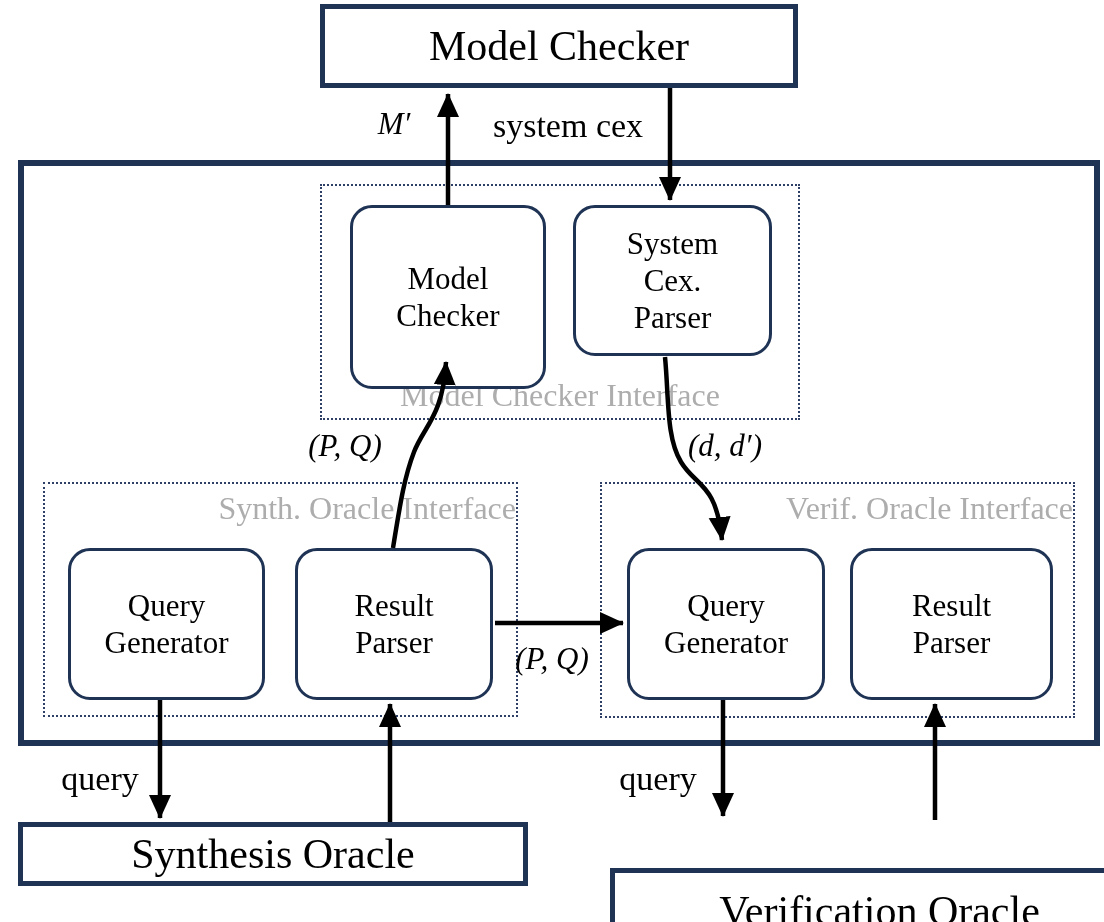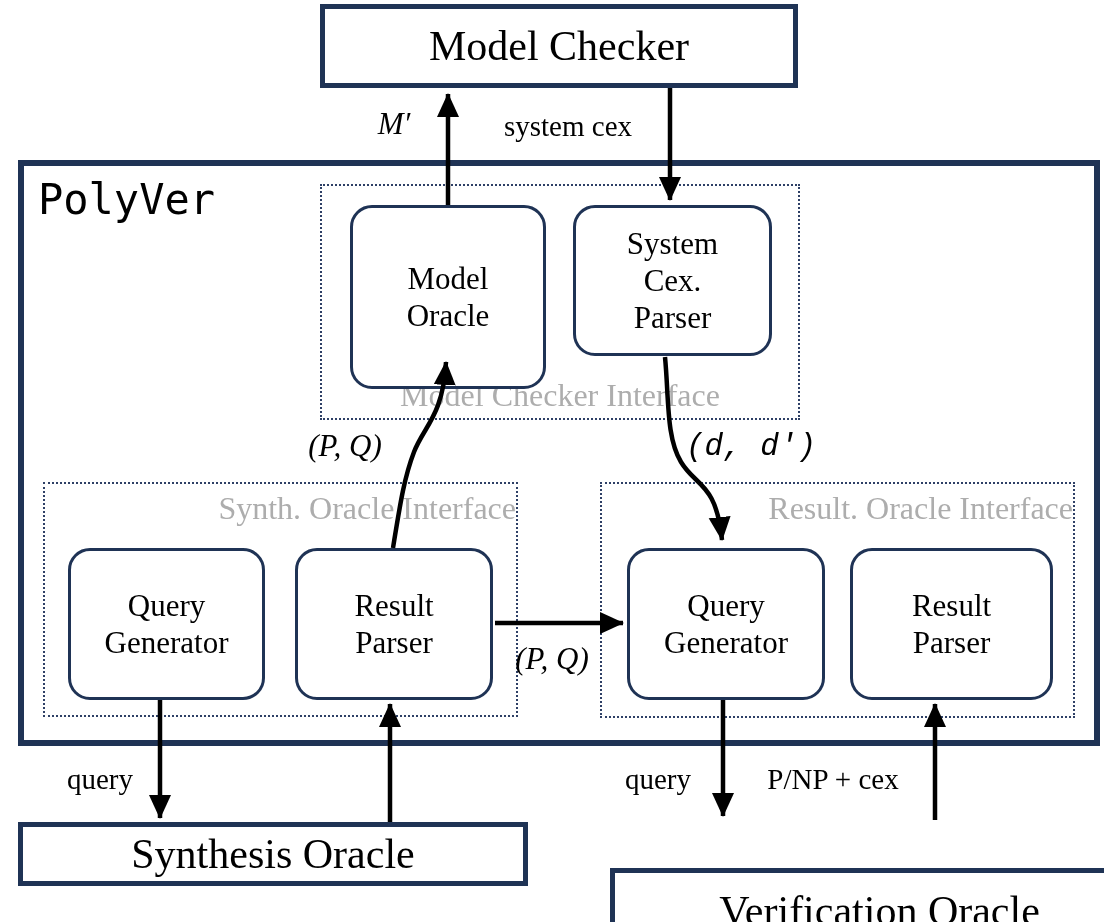--- a/index.html
+++ b/index.html
@@ -39,52 +39,51 @@
     display:flex;flex-direction:column;align-items:center;justify-content:center;
     font-size:31px;line-height:1.2;text-align:center;box-sizing:border-box;z-index:3;
   }
   .node .line{display:block;}
   
   .arrows{position:absolute;left:0;top:0;z-index:4;pointer-events:none;}
   .arrows path{fill:none;stroke:#000;stroke-width:4.5px;}
   
   .elabel{
     position:absolute;transform:translate(-50%,-50%);white-space:nowrap;
-    font-size:29px;z-index:5;background:transparent;
+    font-size:34px;z-index:5;background:transparent;
   }
   .math{font-style:italic;font-size:31px;}
   .rectbox span,.group-label,.elabel,.node{cursor:default;}
 </style>
 </head>
 <body>
 
 <div class="stage">
 
   <div class="rectbox" style="left:320px;top:4px;width:478px;height:84px;">
     <span>Model Checker</span>
   </div>
 
   <div class="container"></div>
-  <div class="polyver-title">PolyVer</div>
 
   <div class="group" style="left:320px;top:184px;width:480px;height:236px;">
     <div class="group-label bottom">Model Checker Interface</div>
   </div>
 
   <div class="group" style="left:43px;top:482px;width:475px;height:235px;">
     <div class="group-label top">Synth. Oracle Interface</div>
   </div>
 
   <div class="group" style="left:600px;top:482px;width:475px;height:236px;">
-    <div class="group-label top">Result. Oracle Interface</div>
+    <div class="group-label top">Verif. Oracle Interface</div>
   </div>
 
   <div class="node" style="left:350px;top:205px;width:196px;height:184px;">
     <span class="line">Model</span>
-    <span class="line">Oracle</span>
+    <span class="line">Checker</span>
   </div>
 
   <div class="node" style="left:573px;top:205px;width:199px;height:151px;">
     <span class="line">System</span>
     <span class="line">Cex.</span>
     <span class="line">Parser</span>
   </div>
 
   <div class="node" style="left:68px;top:548px;width:197px;height:152px;">
     <span class="line">Query</span>
@@ -136,19 +135,18 @@
     <path d="M390,822 L390,704" marker-end="url(#ah)"></path>
 
     <path d="M723,700 L723,816" marker-end="url(#ah)"></path>
 
     <path d="M935,820 L935,704" marker-end="url(#ah)"></path>
   </svg>
 
   <span class="elabel math" style="left:394px;top:124px;">M′</span>
   <span class="elabel" style="left:568px;top:126px;">system cex</span>
   <span class="elabel math" style="left:345px;top:446px;">(P, Q)</span>
-  <span class="elabel math" style="left:751px;top:446px;font-family:Liberation Mono, monospace;">(d, d′)</span>
+  <span class="elabel math" style="left:725px;top:446px;">(d, d′)</span>
   <span class="elabel math" style="left:552px;top:659px;">(P, Q)</span>
   <span class="elabel" style="left:100px;top:779px;">query</span>
   <span class="elabel" style="left:658px;top:779px;">query</span>
-  <span class="elabel" style="left:833px;top:779px;">P/NP + cex</span>
 
 </div>
 
 </body></html>

